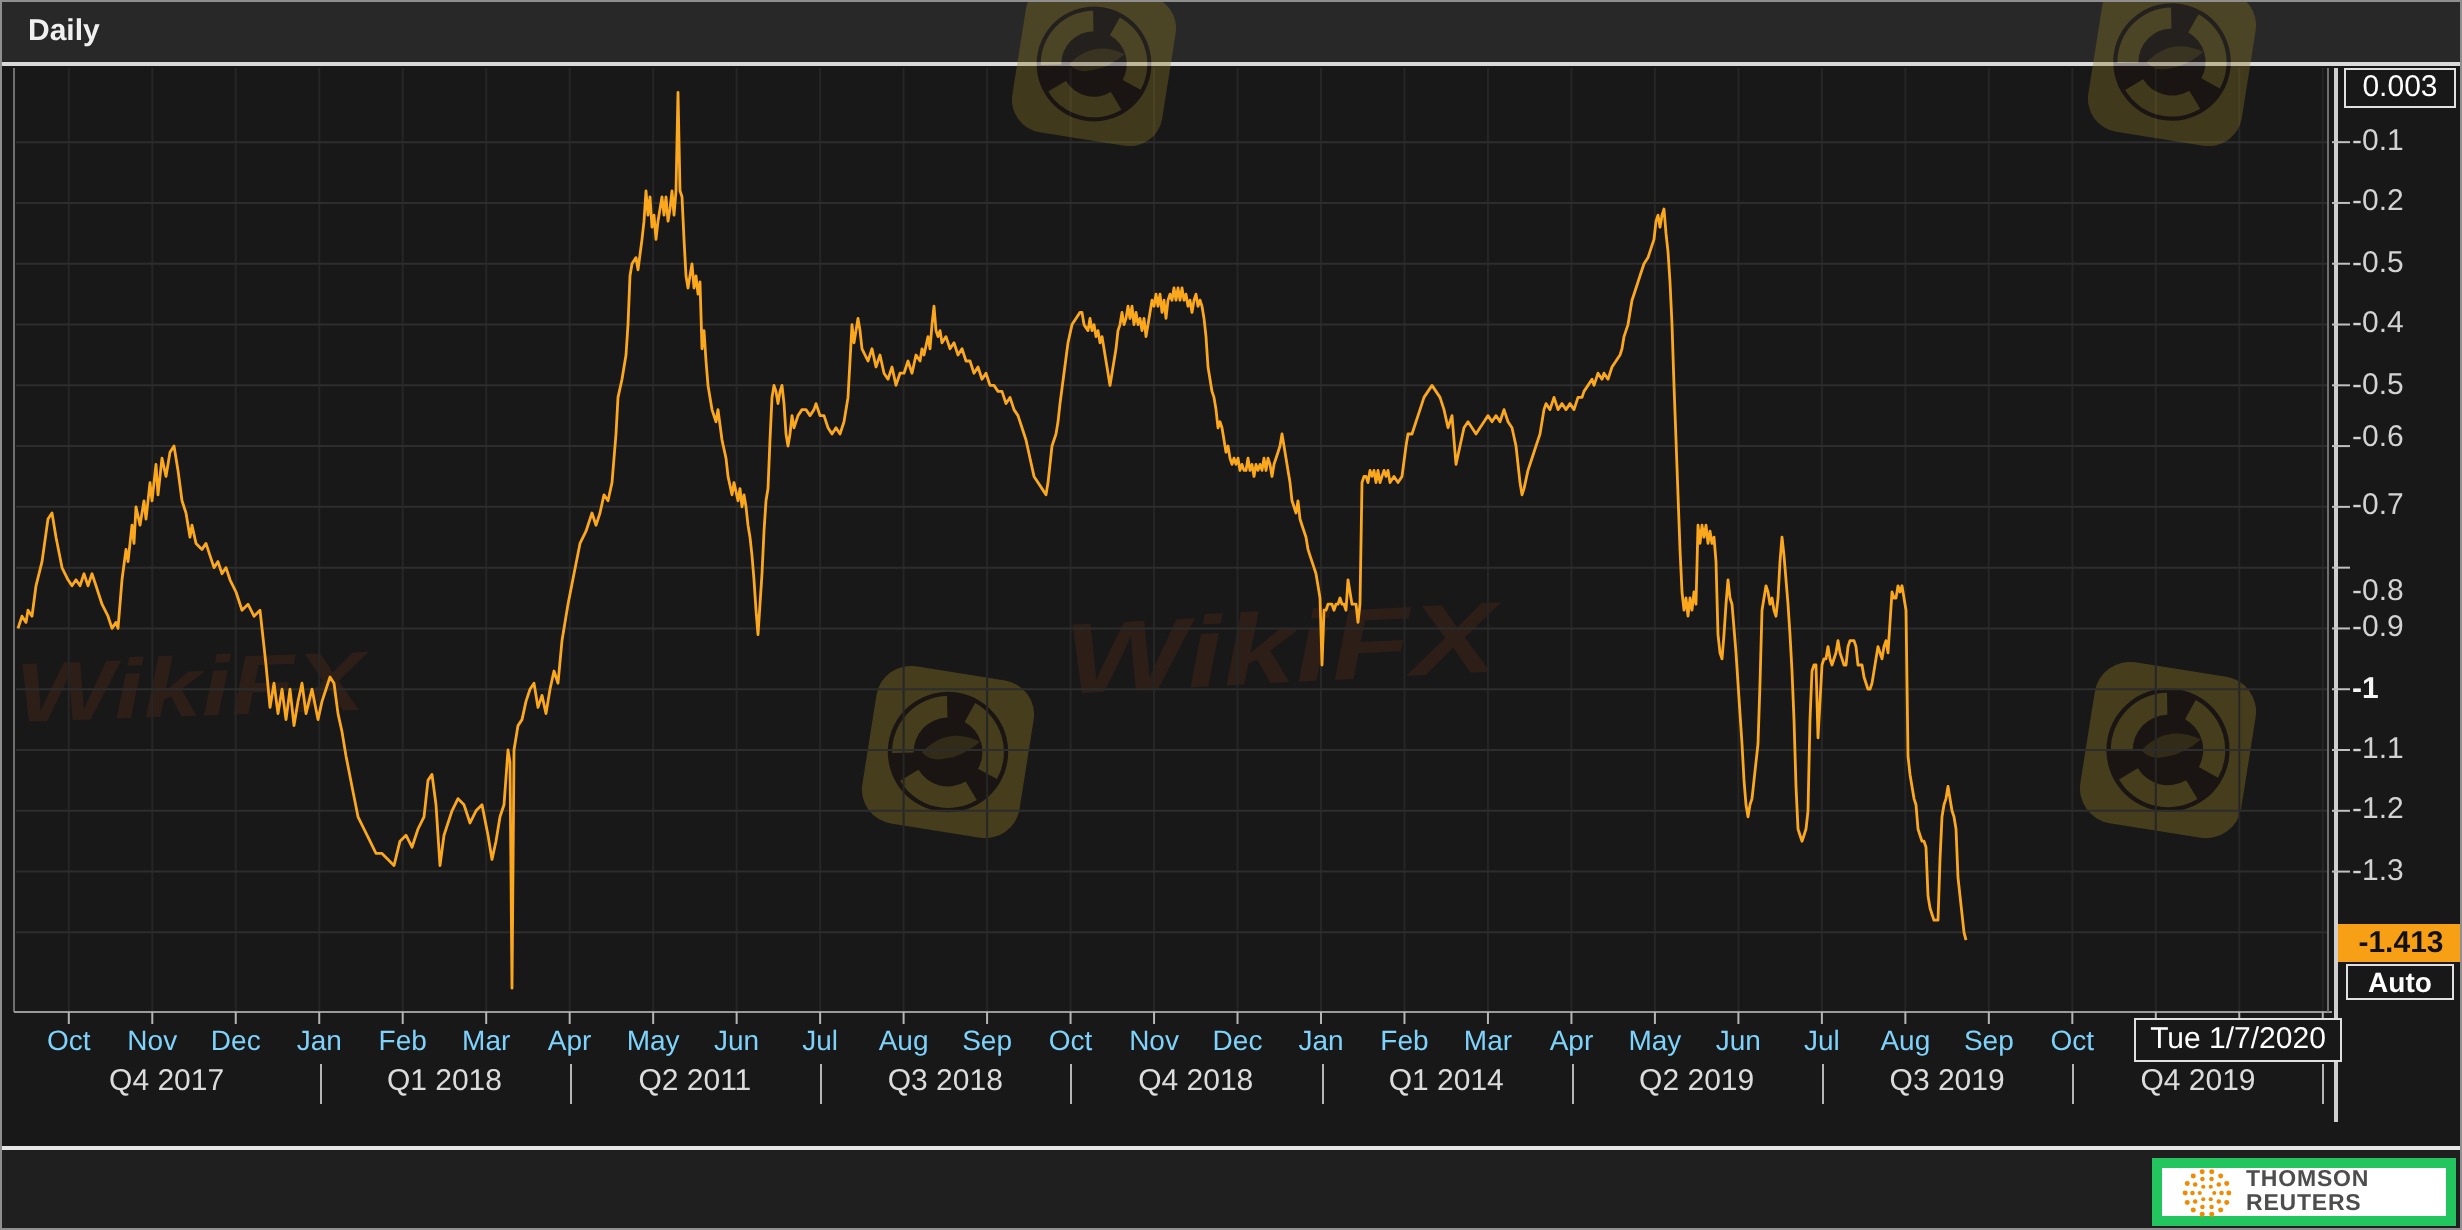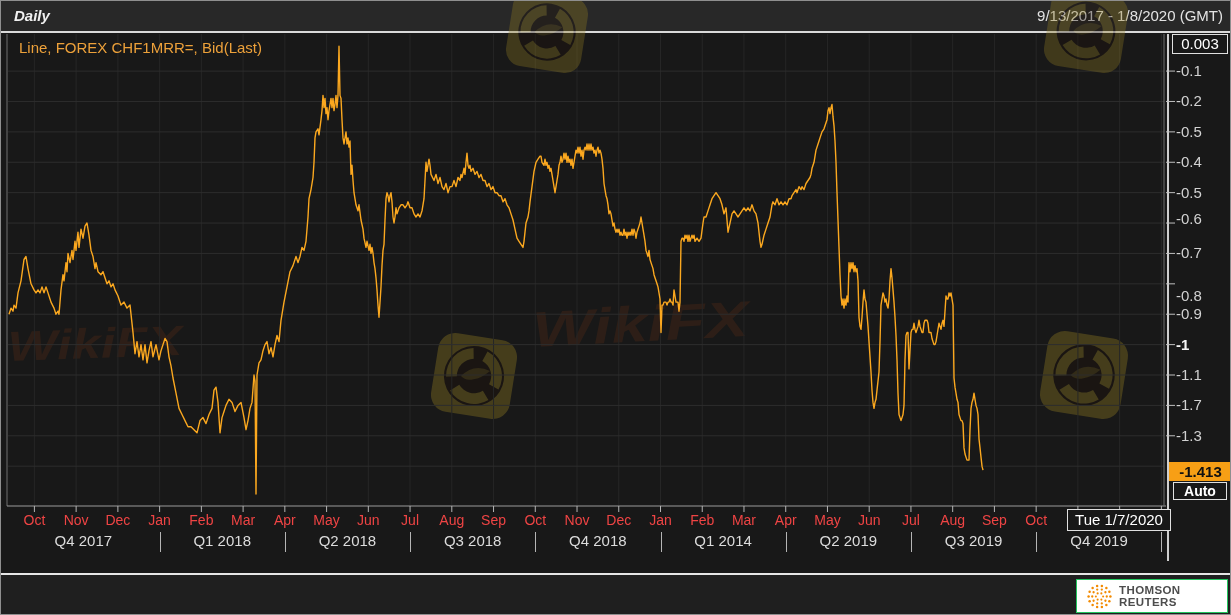--- a/index.html
+++ b/index.html
@@ -3,65 +3,64 @@
 <meta charset="utf-8">
 <style>
   html,body{margin:0;padding:0;background:#000;}
   *{box-sizing:border-box;}
   #frame{position:relative;width:1231px;height:615px;background:#1f1f1f;
          border:1px solid #8f8f8f;overflow:hidden;
          font-family:"Liberation Sans",sans-serif;}
   
   #header{position:absolute;left:0;top:0;width:100%;height:30px;background:#282828;z-index:4;}
   #header .inner{position:relative;width:100%;height:100%;z-index:5;}
-  #title{position:absolute;left:13px;top:6px;font-size:15px;font-weight:bold;color:#f0f0f0;font-style:italic;}
+  #title{position:absolute;left:13px;top:6px;font-size:15px;font-weight:bold;color:#f0f0f0;}
   #dateRange{position:absolute;right:7px;top:6px;font-size:15px;color:#e3e3e3;}
   #headerRule{position:absolute;left:0;top:30px;width:100%;height:2px;background:#d9d9d9;z-index:4;}
   
   #panel{position:absolute;left:0;top:32px;width:100%;height:541px;background:#181818;z-index:1;}
   #panelBottomRule{position:absolute;left:0;top:572px;width:100%;height:2px;background:#e6e6e6;z-index:5;}
   #plotSvg{position:absolute;left:0;top:0;width:1231px;height:615px;z-index:3;}
   
   .wm-badge{position:absolute;opacity:.38;z-index:2;pointer-events:none;}
   .wm-badge.top{z-index:4;opacity:.34;}
   .wm-text{position:absolute;z-index:2;pointer-events:none;color:#4a2817;opacity:.42;
            font-weight:bold;font-style:italic;white-space:nowrap;transform-origin:left top;}
   
   #legend{position:absolute;left:18px;top:36px;z-index:6;font-size:15px;line-height:21px;}
   .lg-orange{color:#eda13a;}
   .lg-cyan{color:#3fc8cb;}
   
   .y-lab{position:absolute;left:1175px;font-size:15px;color:#d2d2d2;z-index:6;}
   .y-lab.bold{font-weight:bold;color:#f5f5f5;}
-  .m-lab{position:absolute;top:511px;font-size:14px;color:#ef4444;transform:translateX(-50%);z-index:6;}
+  .m-lab{position:absolute;top:511px;font-size:14px;color:#7dd3fc;transform:translateX(-50%);z-index:6;}
   .q-lab{position:absolute;top:531px;font-size:15px;font-weight:normal;color:#dcdcdc;transform:translateX(-50%);z-index:6;}
   .q-sep{position:absolute;top:531px;width:1px;height:20px;background:#b5b5b5;z-index:6;}
   
   .axis-box{position:absolute;border:1px solid #e0e0e0;color:#fff;background:#181818;
             text-align:center;z-index:7;}
   #highBox{left:1171px;top:33px;width:56px;height:20px;font-size:15px;line-height:18px;}
   #lastBox{position:absolute;left:1168px;top:461px;width:63px;height:19px;background:#f79f15;
            color:#111;font-size:15px;font-weight:bold;text-align:center;line-height:19px;z-index:7;}
   #autoBox{left:1172px;top:481px;width:54px;height:18px;font-size:14px;font-weight:bold;line-height:16px;}
   #dateBox{left:1066px;top:508px;width:104px;height:22px;font-size:15px;line-height:20px;}
   
   #footer{position:absolute;left:1075px;top:578px;width:152px;height:34px;background:#fff;
-          border:1px solid #22c55e;z-index:6;display:flex;align-items:center;}
+          border:5px solid #22c55e;z-index:6;display:flex;align-items:center;}
   #trText{font-size:11.5px;font-weight:bold;color:#4d4d4d;letter-spacing:.4px;margin-left:6px;}
   #trLogo{margin-left:9px;width:27px;height:27px;flex:0 0 auto;}
 </style>
 </head>
 <body>
 
 <div id="frame">
 
   <div id="header">
     <div class="inner">
       <span id="title">Daily</span>
-      <span id="dateRange">9/13/2017 - 1/8/2020 (GMT)</span>
     </div>
   </div>
   <div id="headerRule"></div>
 
   <div id="panel"></div>
 
   <div class="wm-badge top" style="left:505px;top:-10px;width:82px;height:82px;transform:rotate(9deg);"><svg viewBox="0 0 80 80" width="100%" height="100%">
         <rect x="3" y="3" width="74" height="74" rx="16" fill="#8f7a22"></rect>
         <circle cx="40" cy="40" r="28" fill="#1f120a"></circle>
         <g fill="#8f7a22">
@@ -189,41 +188,40 @@
       <line x1="1165" y1="282.8287186091436" x2="1174" y2="282.8287186091436" stroke="#c0c0c0" stroke-width="1"></line>
       <line x1="1165" y1="313.22150676110755" x2="1174" y2="313.22150676110755" stroke="#c0c0c0" stroke-width="1"></line>
       <line x1="1165" y1="343.6142949130715" x2="1174" y2="343.6142949130715" stroke="#c0c0c0" stroke-width="1"></line>
       <line x1="1165" y1="374.00708306503543" x2="1174" y2="374.00708306503543" stroke="#c0c0c0" stroke-width="1"></line>
       <line x1="1165" y1="404.3998712169993" x2="1174" y2="404.3998712169993" stroke="#c0c0c0" stroke-width="1"></line>
       <line x1="1165" y1="434.7926593689633" x2="1174" y2="434.7926593689633" stroke="#c0c0c0" stroke-width="1"></line>
       <polyline points="8,313.2 10,307.1 12,310.2 13,304.1 15,307.1 17,291.9 20,279.8 23,258.5 25,255.5 27,267.6 30,282.8 33,288.9 35,291.9 37,288.9 39,291.9 41,285.9 43,291.9 45,285.9 47,291.9 50,301.1 53,307.1 55,313.2 57,310.2 58,313.2 60,288.9 62,273.7 63,279.8 65,261.6 66,270.7 67,252.4 69,261.6 71,249.4 72,258.5 74,240.3 75,249.4 77,231.2 78,246.4 80,228.1 82,237.2 84,225.1 86,222.0 88,234.2 90,249.4 92,255.5 94,267.6 95,261.6 97,270.7 100,273.7 102,270.7 104,276.8 106,282.8 108,279.8 110,285.9 112,282.8 114,288.9 117,295.0 120,304.1 123,301.1 126,307.1 129,304.1 130,313.2 131,322.3 132,331.5 134,352.7 136,340.6 138,355.8 140,343.6 142,358.8 144,343.6 146,361.8 148,349.7 150,340.6 152,355.8 155,343.6 158,358.8 160,349.7 162,343.6 164,337.5 166,340.6 168,355.8 170,364.9 172,377.0 175,392.2 178,407.4 181,413.5 184,419.6 187,425.7 190,425.7 193,428.7 196,431.8 199,419.6 202,416.6 205,422.6 208,413.5 211,407.4 213,389.2 215,386.2 217,401.4 219,431.8 221,416.6 223,410.5 225,404.4 228,398.3 231,401.4 234,410.5 237,404.4 240,401.4 243,416.6 245,428.7 247,419.6 249,407.4 251,401.4 253,374.0 254,380.1 255,493.1 256,374.0 258,361.8 260,358.8 262,349.7 264,343.6 266,340.6 268,352.7 270,346.7 272,355.8 274,343.6 276,334.5 278,340.6 280,319.3 283,301.1 286,285.9 289,270.7 292,264.6 295,255.5 297,261.6 299,255.5 301,246.4 303,249.4 305,240.3 307,216.0 308,197.7 310,188.6 312,176.5 313,161.3 314,136.9 315,130.9 317,127.8 318,133.9 320,118.7 321,109.6 322,94.4 323,106.6 324,97.4 325,112.6 326,106.6 327,118.7 328,109.6 329,103.5 330,97.4 331,106.6 332,97.4 333,109.6 334,103.5 335,94.4 336,106.6 337,94.4 338,45.2 339,94.4 340,97.4 341,118.7 342,136.9 343,143.0 344,136.9 345,130.9 346,143.0 347,136.9 348,146.1 349,140.0 350,173.4 351,164.3 352,179.5 353,191.7 355,203.8 357,209.9 358,203.8 360,219.0 362,228.1 363,237.2 365,246.4 366,240.3 368,249.4 369,243.3 370,252.4 371,246.4 372,252.4 373,261.6 374,267.6 375,276.8 376,288.9 377,304.1 378,316.3 379,301.1 380,285.9 381,264.6 382,249.4 383,243.3 384,219.0 385,197.7 386,191.7 387,194.7 388,200.8 389,194.7 390,191.7 391,200.8 392,216.0 393,222.0 394,216.0 395,206.8 396,212.9 398,206.8 400,203.8 402,203.8 404,206.8 406,203.8 407,200.8 409,206.8 411,206.8 413,212.9 415,216.0 417,212.9 419,216.0 421,209.9 423,197.7 424,179.5 425,161.3 426,170.4 428,158.2 429,164.3 430,173.4 433,179.5 435,173.4 437,182.5 439,176.5 441,185.6 443,188.6 445,182.5 447,191.7 449,185.6 451,185.6 453,179.5 455,185.6 457,176.5 459,179.5 460,173.4 461,176.5 463,167.3 464,173.4 465,161.3 466,152.1 467,164.3 468,167.3 469,164.3 470,170.4 472,167.3 474,173.4 476,170.4 478,176.5 480,173.4 482,179.5 484,179.5 486,185.6 488,182.5 490,188.6 492,185.6 494,191.7 496,191.7 498,194.7 500,194.7 502,200.8 504,197.7 506,203.8 508,206.8 510,212.9 512,219.0 514,228.1 516,237.2 518,240.3 520,243.3 522,246.4 523,240.3 524,231.2 525,222.0 526,219.0 527,216.0 528,209.9 529,200.8 531,185.6 533,170.4 535,161.3 537,158.2 539,155.2 540,155.2 541,161.3 543,164.3 544,158.2 545,164.3 546,161.3 547,167.3 548,164.3 549,170.4 550,167.3 551,173.4 552,179.5 553,185.6 554,191.7 555,185.6 556,179.5 557,173.4 558,164.3 559,161.3 560,155.2 561,161.3 562,158.2 563,152.1 564,158.2 565,152.1 566,161.3 567,155.2 568,161.3 569,158.2 570,164.3 571,158.2 572,167.3 573,161.3 574,155.2 575,149.1 576,152.1 577,146.1 578,152.1 579,146.1 580,155.2 581,149.1 582,158.2 583,149.1 584,146.1 585,149.1 586,143.0 587,149.1 588,143.0 589,149.1 590,143.0 591,149.1 592,146.1 593,152.1 594,149.1 595,155.2 596,149.1 597,146.1 598,152.1 599,149.1 600,152.1 601,158.2 602,167.3 603,182.5 604,188.6 605,194.7 606,197.7 607,203.8 608,212.9 609,209.9 610,212.9 611,219.0 612,225.1 613,222.0 614,228.1 615,231.2 616,228.1 617,231.2 618,228.1 619,234.2 620,231.2 621,234.2 622,234.2 623,228.1 624,234.2 625,231.2 626,237.2 627,231.2 628,234.2 629,231.2 630,234.2 631,228.1 632,234.2 633,228.1 634,231.2 635,237.2 636,231.2 637,228.1 638,225.1 639,222.0 640,216.0 641,222.0 642,228.1 643,234.2 644,240.3 645,249.4 646,252.4 647,255.5 648,249.4 649,258.5 650,261.6 651,264.6 652,267.6 653,273.7 654,276.8 655,279.8 656,282.8 657,285.9 658,291.9 659,298.0 660,331.5 661,304.1 662,304.1 663,301.1 664,301.1 665,301.1 666,304.1 667,301.1 668,301.1 669,298.0 670,301.1 671,301.1 672,304.1 673,288.9 674,295.0 675,301.1 676,301.1 677,301.1 678,310.2 679,301.1 680,240.3 681,237.2 682,237.2 683,240.3 684,234.2 685,237.2 686,234.2 687,240.3 688,234.2 689,240.3 690,237.2 691,234.2 692,237.2 693,234.2 694,240.3 696,237.2 698,240.3 700,237.2 702,222.0 703,216.0 705,216.0 707,209.9 709,203.8 711,197.7 713,194.7 715,191.7 717,194.7 719,197.7 721,203.8 723,212.9 725,206.8 727,231.2 729,222.0 731,212.9 733,209.9 735,212.9 737,216.0 739,212.9 741,209.9 743,206.8 745,209.9 747,206.8 749,209.9 751,203.8 753,209.9 755,212.9 757,222.0 759,240.3 760,246.4 761,243.3 763,234.2 765,228.1 767,222.0 769,216.0 771,203.8 772,200.8 774,203.8 776,197.7 778,203.8 780,200.8 782,203.8 784,200.8 786,203.8 788,197.7 790,197.7 791,194.7 793,191.7 795,188.6 796,191.7 798,185.6 800,188.6 801,185.6 803,188.6 805,182.5 807,179.5 809,176.5 810,173.4 811,167.3 813,161.3 815,149.1 816,146.1 818,140.0 819,136.9 821,130.9 823,127.8 825,121.7 826,118.7 827,109.6 828,106.6 829,112.6 830,106.6 831,103.5 832,115.7 833,124.8 834,140.0 835,161.3 836,191.7 837,219.0 838,246.4 839,273.7 840,295.0 841,304.1 842,298.0 843,307.1 844,298.0 845,304.1 846,295.0 847,301.1 848,261.6 849,270.7 850,261.6 851,267.6 852,261.6 853,270.7 854,264.6 855,270.7 856,267.6 857,279.8 858,316.3 859,325.4 860,328.4 861,316.3 862,301.1 863,288.9 864,298.0 865,301.1 866,313.2 867,325.4 868,340.6 870,371.0 871,389.2 872,401.4 873,407.4 874,401.4 875,398.3 876,389.2 877,380.1 878,371.0 879,340.6 880,304.1 881,298.0 882,291.9 883,295.0 884,301.1 885,298.0 886,304.1 887,307.1 888,298.0 889,279.8 890,267.6 891,276.8 892,288.9 893,301.1 894,316.3 895,334.5 896,358.8 897,392.2 898,413.5 899,416.6 900,419.6 901,416.6 902,413.5 903,404.4 904,358.8 905,334.5 906,331.5 907,331.5 908,367.9 909,349.7 910,331.5 911,328.4 912,328.4 913,322.3 914,328.4 915,331.5 916,328.4 917,325.4 918,319.3 919,325.4 920,328.4 921,331.5 922,331.5 923,322.3 924,319.3 925,319.3 926,319.3 927,322.3 928,331.5 929,331.5 930,331.5 931,337.5 932,340.6 933,343.6 934,343.6 935,340.6 936,334.5 937,328.4 938,322.3 939,325.4 940,328.4 941,322.3 942,319.3 943,325.4 944,310.2 945,295.0 946,298.0 947,298.0 948,291.9 949,295.0 950,291.9 951,298.0 952,304.1 953,377.0 954,386.2 955,392.2 956,398.3 957,401.4 958,413.5 959,416.6 960,419.6 961,419.6 962,422.6 963,446.9 964,453.0 965,456.1 966,459.1 967,459.1 968,459.1 969,428.7 970,407.4 971,401.4 972,398.3 973,392.2 974,398.3 975,404.4 976,407.4 977,413.5 978,437.8 979,446.9 980,456.1 981,465.2 982,469.1" fill="none" stroke="#fba81f" stroke-width="1.4" stroke-linejoin="round"></polyline>
     </svg>
 
   <div id="legend">
-    <div class="lg-orange">Line, FOREX CHF1MRR=, Bid(Last)</div>
   </div>
 
   <div id="highBox" class="axis-box">0.003</div>
   <div id="lastBox">-1.413</div>
   <div id="autoBox" class="axis-box">Auto</div>
   <div id="dateBox" class="axis-box">Tue 1/7/2020</div>
 
   <div id="yLabels">
       <div class="y-lab" style="top: 61.0792px;">-0.1</div>
       <div class="y-lab" style="top: 91.472px;">-0.2</div>
       <div class="y-lab" style="top: 121.865px;">-0.5</div>
       <div class="y-lab" style="top: 152.258px;">-0.4</div>
       <div class="y-lab" style="top: 182.65px;">-0.5</div>
       <div class="y-lab" style="top: 209px;">-0.6</div>
       <div class="y-lab" style="top: 243.436px;">-0.7</div>
       <div class="y-lab" style="top: 273.829px; margin-top: 12px;">-0.8</div>
       <div class="y-lab" style="top: 304.222px; text-align: center;">-0.9</div>
       <div class="y-lab bold" style="top: 334.614px;">-1</div>
       <div class="y-lab" style="top: 365.007px;">-1.1</div>
-      <div class="y-lab" style="top: 395.4px;">-1.7</div>
+      <div class="y-lab" style="top: 395.4px;">-1.2</div>
       <div class="y-lab" style="top: 425.793px;">-1.3</div>
     </div>
   <div id="xLabels">
       <div class="m-lab" style="left: 33.4px;">Oct</div>
       <div class="m-lab" style="left: 75.14px;">Nov</div>
       <div class="m-lab" style="left: 116.88px;">Dec</div>
       <div class="m-lab" style="left: 158.62px;">Jan</div>
       <div class="m-lab" style="left: 200.36px;">Feb</div>
       <div class="m-lab" style="left: 242.1px;">Mar</div>
       <div class="m-lab" style="left: 283.84px;">Apr</div>
@@ -240,21 +238,21 @@
       <div class="m-lab" style="left: 742.98px;">Mar</div>
       <div class="m-lab" style="left: 784.72px;">Apr</div>
       <div class="m-lab" style="left: 826.46px;">May</div>
       <div class="m-lab" style="left: 868.2px;">Jun</div>
       <div class="m-lab" style="left: 909.94px;">Jul</div>
       <div class="m-lab" style="left: 951.68px;">Aug</div>
       <div class="m-lab" style="left: 993.42px;">Sep</div>
       <div class="m-lab" style="left: 1035.16px;">Oct</div>
       <div class="q-lab" style="left: 82.31px;">Q4 2017</div>
       <div class="q-lab" style="left: 221.23px;">Q1 2018</div>
-      <div class="q-lab" style="left: 346.45px;">Q2 2018</div>
+      <div class="q-lab" style="left: 346.45px;">Q2 2011</div>
       <div class="q-lab" style="left: 471.67px;">Q3 2018</div>
       <div class="q-lab" style="left: 596.89px;">Q4 2018</div>
       <div class="q-lab" style="left: 722.11px;">Q1 2014</div>
       <div class="q-lab" style="left: 847.33px;">Q2 2019</div>
       <div class="q-lab" style="left: 972.55px;">Q3 2019</div>
       <div class="q-lab" style="left: 1098px;">Q4 2019</div>
       <div class="q-sep" style="left: 158.62px;"></div>
       <div class="q-sep" style="left: 283.84px;"></div>
       <div class="q-sep" style="left: 409.06px;"></div>
       <div class="q-sep" style="left: 534.28px;"></div>

